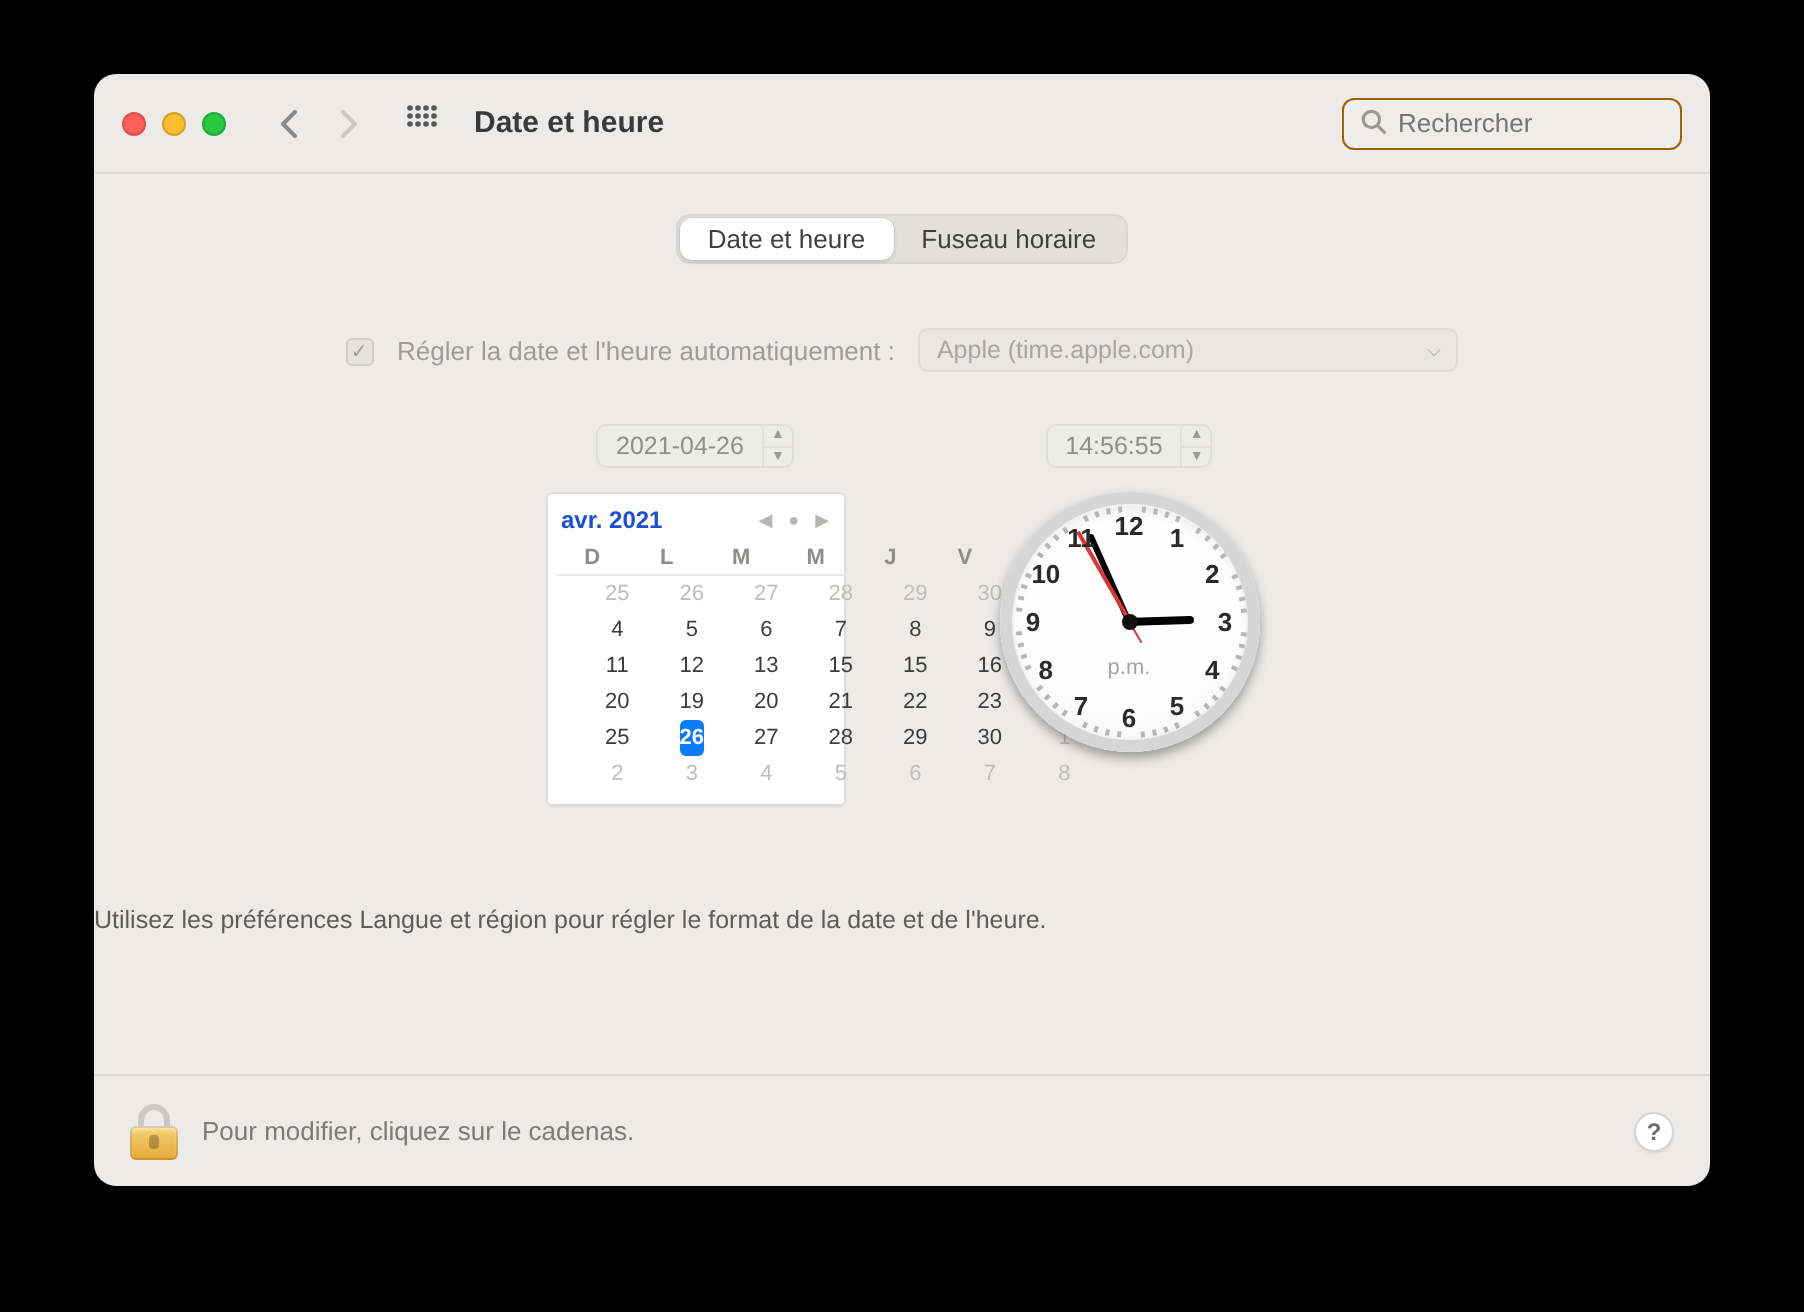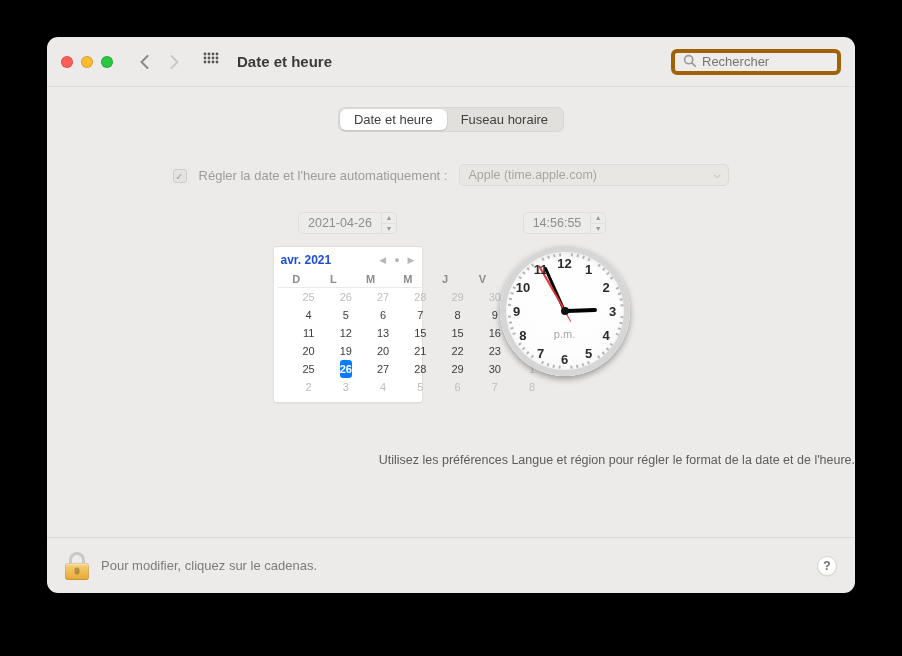--- a/index.html
+++ b/index.html
@@ -38,21 +38,21 @@
   .nav-btn {
     width: 22px; height: 22px; display:flex; align-items:center; justify-content:center;
     color:#8a8a8a; border-radius:5px;
   }
   .nav-btn.fwd{ color:#c9c8c6;}
   .grid-icon{ margin:0 6px 0 10px; color:#555;}
   .title{ font-weight:700; font-size:15px; color:#3a3a3a; margin-left:4px;}
   .spacer{flex:1;}
   .search{
     display:flex; align-items:center; gap:6px;
-    width:170px; height:26px; border:4px solid #a16207; border-radius:6px;
+    width:170px; height:26px; border:1px solid #a16207; border-radius:6px;
     background:#eeedeb; padding:0 8px; color:#9a9996;
   }
   .search input{
     border:none; outline:none; background:transparent; flex:1; font-size:13px; color:#555;
   }
   .content{ flex:1; position:relative; padding:20px 32px 0; }
   .tabs{
     display:flex; width:fit-content; margin:0 auto; background:#e2e0dd;
     border-radius:7px; padding:2px; box-shadow: inset 0 0 0 1px rgba(0,0,0,.04);
   }
@@ -130,21 +130,21 @@
   .hand.hour{ width:4px; height:32px; margin-left:-2px; margin-top:-32px; border-radius:2px;}
   .hand.min{ width:3px; height:48px; margin-left:-1.5px; margin-top:-48px; border-radius:2px;}
   .hand.sec{ width:1.5px; height:52px; margin-left:-.75px; margin-top:-52px; background:#d33; }
   .hand.sec::after{
     content:""; position:absolute; bottom:-12px; left:50%; width:1.5px; height:12px; background:#d33; transform:translateX(-50%);
   }
   .cap{position:absolute;left:50%;top:50%;width:8px;height:8px;border-radius:50%;background:#111;transform:translate(-50%,-50%);z-index:5;}
 
   .hint-row{
     position:absolute; bottom:70px; left:0; right:0;
-    display:flex; align-items:center; justify-content:flex-end; gap:14px;
+    display:flex; align-items:center; justify-content:flex-start; gap:14px;
     font-size:12.5px; color:#5d5c59;
   }
   .btn{
     background:#fff; border:1px solid #dedbd8; border-radius:5px;
     padding:3px 12px; font-size:12.5px; color:#3a3a3a;
     box-shadow:0 1px 1px rgba(0,0,0,.05);
   }
   .footer{
     height:56px; border-top:1px solid rgba(0,0,0,.08);
     display:flex; align-items:center; padding:0 18px; gap:12px;

